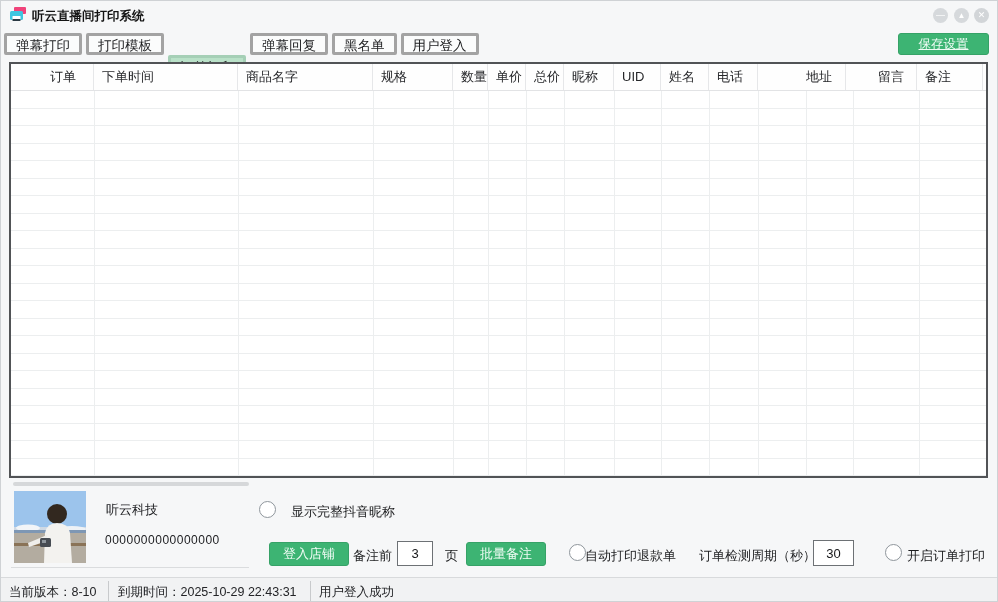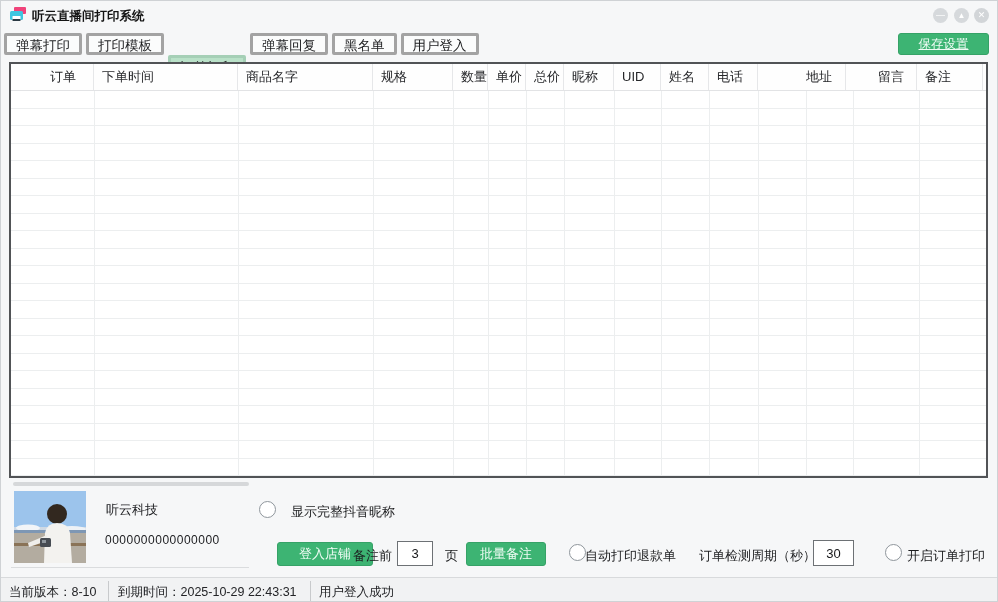--- a/index.html
+++ b/index.html
@@ -184,21 +184,21 @@
     <rect x="26" y="47" width="11" height="9" rx="1.5" fill="#474c53"></rect>
     <rect x="28" y="49" width="4" height="3" fill="#8f979e"></rect>
   </svg>
   <div class="account-name">听云科技</div>
   <div class="account-uid">0000000000000000</div>
 </div>
 
 <div class="radio" style="left:258px; top:500px;"></div>
 <div class="lbl" style="left:290px; top:502px;text-align:center;">显示完整抖音昵称</div>
 
-<div class="green-btn" style="left:276px; top:541px; width:96px;">登入店铺</div>
+<div class="green-btn" style="left:268px; top:541px; width:80px;">登入店铺</div>
 <div class="lbl" style="left:352px; top:546px;">备注前</div>
 <input class="txt-input" style="left: 396px; top: 540px; width: 36px; height: 25px;" value="3">
 <div class="lbl" style="left:444px; top:546px;">页</div>
 <div class="green-btn" style="left:465px; top:541px; width:80px;">批量备注</div>
 
 <div class="radio" style="left:568px; top:543px;"></div>
 <div class="lbl" style="left:584px; top:546px;">自动打印退款单</div>
 
 <div class="lbl" style="left:698px; top:546px;">订单检测周期（秒）</div>
 <input class="txt-input" style="left: 812px; top: 539px; width: 41px; height: 26px;" value="30">

